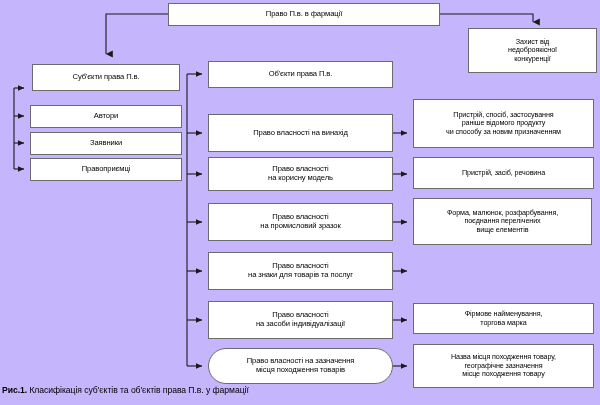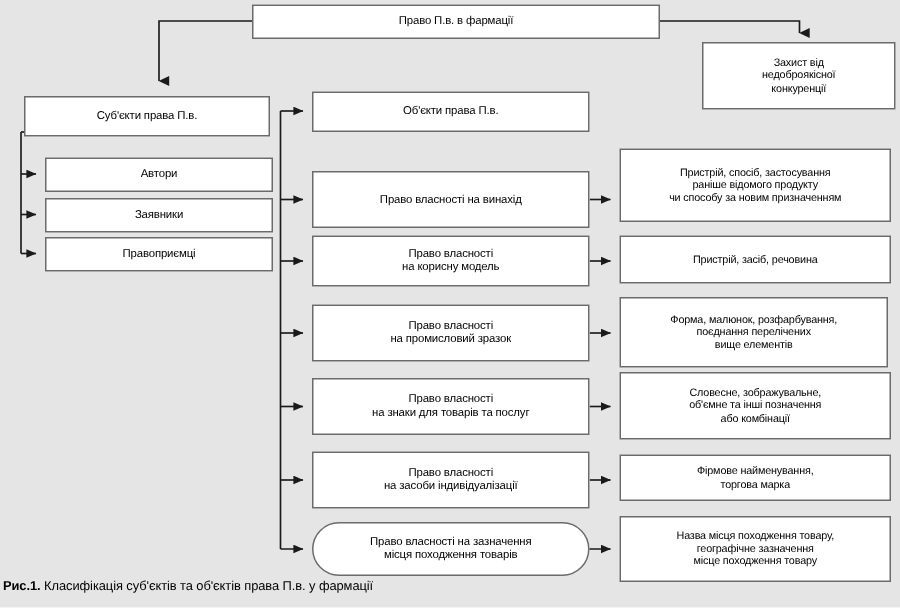--- a/index.html
+++ b/index.html
@@ -11,21 +11,21 @@
     width: 600px;
     height: 405px;
     font-family: "Liberation Sans", sans-serif;
     color: #000000;
     overflow: hidden;
   }
   #diagram {
     position: relative;
     width: 600px;
     height: 405px;
-    background: #e5e5e5;
+    background: #c4b5fd;
   }
   svg.connectors {
     position: absolute;
     left: 0;
     top: 0;
     width: 600px;
     height: 405px;
     pointer-events: none;
   }
   .node {
@@ -106,21 +106,21 @@
   <div class="node sz8" style="left:168px; top:3px; width:272px; height:23px;">
     <span>Право П.в. в фармації</span>
   </div>
 
   <div class="node sz75" style="left:468px; top:28px; width:129px; height:45px;">
     <span>Захист від
 недоброякісної
 конкуренції</span>
   </div>
 
-  <div class="node sz8" style="left:16px; top:64px; width:164px; height:27px;align-items:center;">
+  <div class="node sz8" style="left:32px; top:64px; width:148px; height:27px;align-items:center;">
     <span>Суб'єкти права П.в.</span>
   </div>
   <div class="node sz8" style="left:30px; top:105px; width:152px; height:23px;">
     <span>Автори</span>
   </div>
   <div class="node sz8" style="left:30px; top:132px; width:152px; height:23px;">
     <span>Заявники</span>
   </div>
   <div class="node sz8" style="left:30px; top:158px; width:152px; height:23px;">
     <span>Правоприємці</span>
@@ -159,25 +159,20 @@
 чи способу за новим призначенням</span>
   </div>
   <div class="node sz75" style="left:413px; top:157px; width:181px; height:32px;">
     <span>Пристрій, засіб, речовина</span>
   </div>
   <div class="node sz75" style="left:413px; top:198px; width:179px; height:47px;">
     <span>Форма, малюнок, розфарбування,
 поєднання перелічених
 вище елементів</span>
   </div>
-  <div class="node sz75" style="left:413px; top:248px; width:181px; height:45px;">
-    <span>Словесне, зображувальне,
-об'ємне та інші позначення
-або комбінації</span>
-  </div>
   <div class="node sz75" style="left:413px; top:303px; width:181px; height:31px;">
     <span>Фірмове найменування,
 торгова марка</span>
   </div>
   <div class="node sz75" style="left:413px; top:344px; width:181px; height:44px;">
     <span>Назва місця походження товару,
 географічне зазначення
 місце походження товару</span>
   </div>
 

